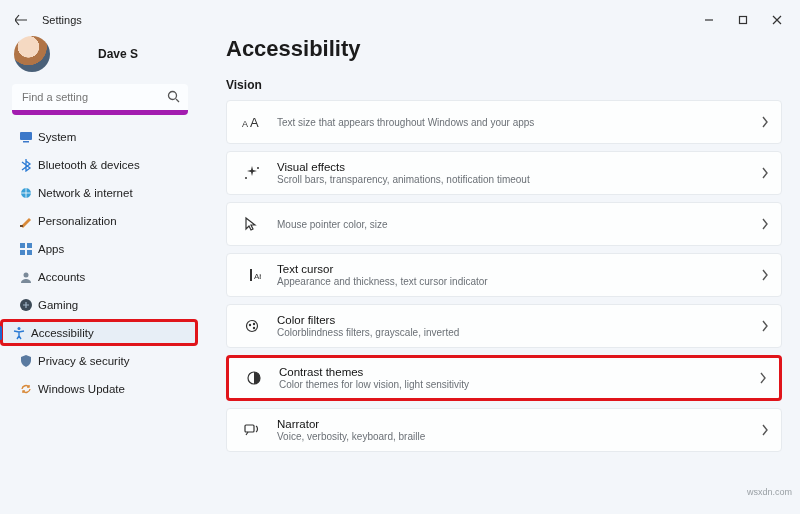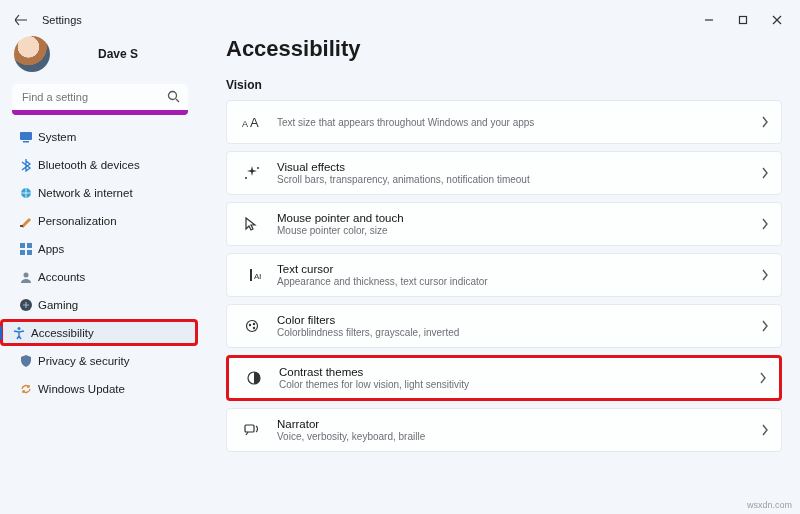--- a/index.html
+++ b/index.html
@@ -148,21 +148,21 @@
   }
   .card .ctexts { flex: 1; }
   .ctitle { font-size: 11.5px; color: #111; }
   .cdesc  { font-size: 10px; color: #6b7076; margin-top: 1px; }
   .chevron { color: #555; }
 
   .hl-red-main { border: 3px solid #e0141a; }
 
   .watermark {
     position: absolute;
-    bottom: 4px; right: 8px;
+    bottom: 17px; right: 8px;
     font-size: 9px;
     color: #9aa0a5;
   }
 
   svg { display: block; }
 </style>
 </head>
 <body>
 
 <div class="titlebar">
@@ -343,21 +343,20 @@
           </span>
       </div>
 
       <div class="card">
         <span class="cicon">
             <svg width="18" height="16">
               <path d="M3 2l0 11 3-3 2 4 2-1-2-4h4z" fill="none" stroke="#333" stroke-width="1.2"></path>
             </svg>
           </span>
         <div class="ctexts">
-          <div class="ctitle">Mouse pointer and touch</div>
           <div class="cdesc">Mouse pointer color, size</div>
         </div>
         <span class="chevron">
             <svg width="8" height="12">
               <path d="M2 1l4 5-4 5" stroke="#555" stroke-width="1.4" fill="none"></path>
             </svg>
           </span>
       </div>
 
       <div class="card">

